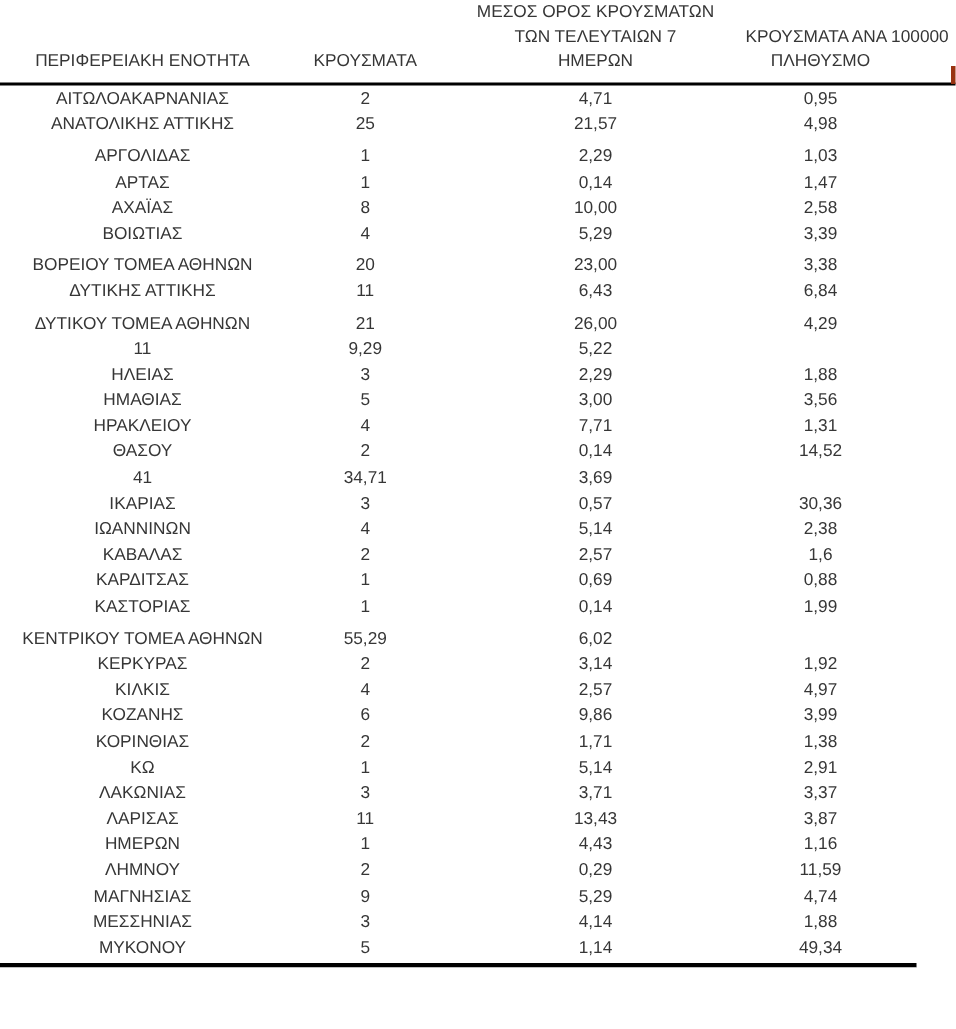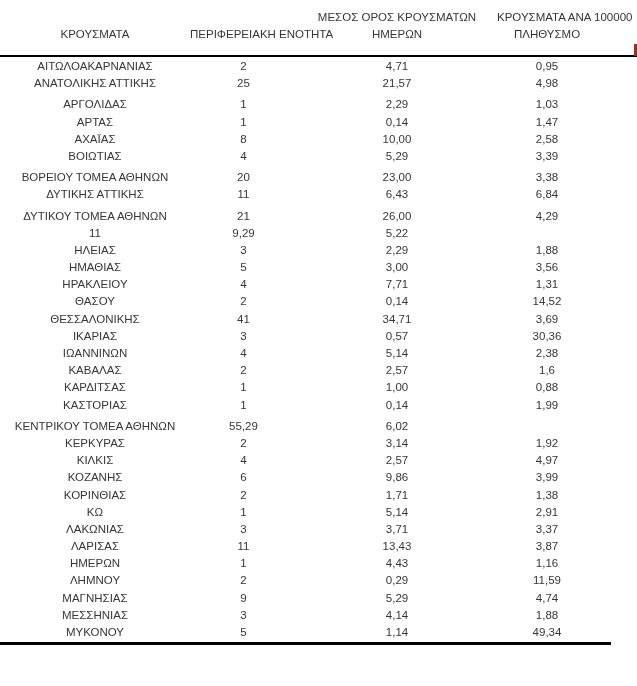--- a/index.html
+++ b/index.html
@@ -75,24 +75,25 @@
   .bottom-rule { margin-top: 1px; }
   .bottom-rule .thick { height: 2.5px; background: #000000; }
   .bottom-rule .gap   { height: 2px;   background: #ffffff; }
 </style>
 </head>
 <body>
 
 <div class="page">
 
   <div class="header-row">
+    <div class="hcell">ΠΕΡΙΦΕΡΕΙΑΚΗ ΕΝΟΤΗΤΑ</div>
     <div class="hcell">ΚΡΟΥΣΜΑΤΑ</div>
-    <div class="hcell">ΠΕΡΙΦΕΡΕΙΑΚΗ ΕΝΟΤΗΤΑ</div>
     <div class="hcell">
       <span class="hline">ΜΕΣΟΣ ΟΡΟΣ ΚΡΟΥΣΜΑΤΩΝ</span>
+      <span class="hline">ΤΩΝ ΤΕΛΕΥΤΑΙΩΝ 7</span>
       <span class="hline">ΗΜΕΡΩΝ</span>
     </div>
     <div class="hcell">
       <span class="hline">ΚΡΟΥΣΜΑΤΑ ΑΝΑ 100000</span>
       <span class="hline">ΠΛΗΘΥΣΜΟ</span>
     </div>
     <div class="hcell"></div>
   </div>
 
   <div class="clipped-fragment"></div>
@@ -207,21 +208,20 @@
 
   <div class="row">
     <div class="cell">ΘΑΣΟΥ</div>
     <div class="cell">2</div>
     <div class="cell">0,14</div>
     <div class="cell">14,52</div>
     <div class="cell"></div>
   </div>
 
   <div class="row">
-    <div class="cell">ΘΕΣΣΑΛΟΝΙΚΗΣ</div>
     <div class="cell">41</div>
     <div class="cell">34,71</div>
     <div class="cell">3,69</div>
     <div class="cell"></div>
   </div>
 
   <div class="row">
     <div class="cell">ΙΚΑΡΙΑΣ</div>
     <div class="cell">3</div>
     <div class="cell">0,57</div>
@@ -241,21 +241,21 @@
     <div class="cell">ΚΑΒΑΛΑΣ</div>
     <div class="cell">2</div>
     <div class="cell">2,57</div>
     <div class="cell">1,6</div>
     <div class="cell"></div>
   </div>
 
   <div class="row">
     <div class="cell">ΚΑΡΔΙΤΣΑΣ</div>
     <div class="cell">1</div>
-    <div class="cell">1,00</div>
+    <div class="cell">0,69</div>
     <div class="cell">0,88</div>
     <div class="cell"></div>
   </div>
 
   <div class="row">
     <div class="cell">ΚΑΣΤΟΡΙΑΣ</div>
     <div class="cell">1</div>
     <div class="cell">0,14</div>
     <div class="cell">1,99</div>
     <div class="cell"></div>

